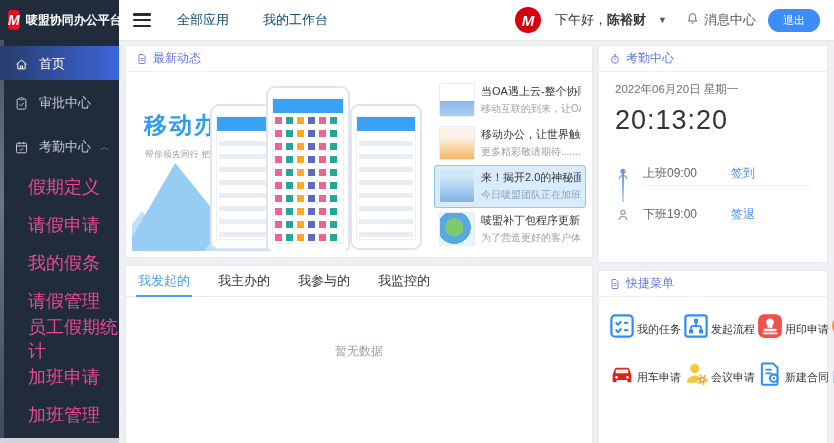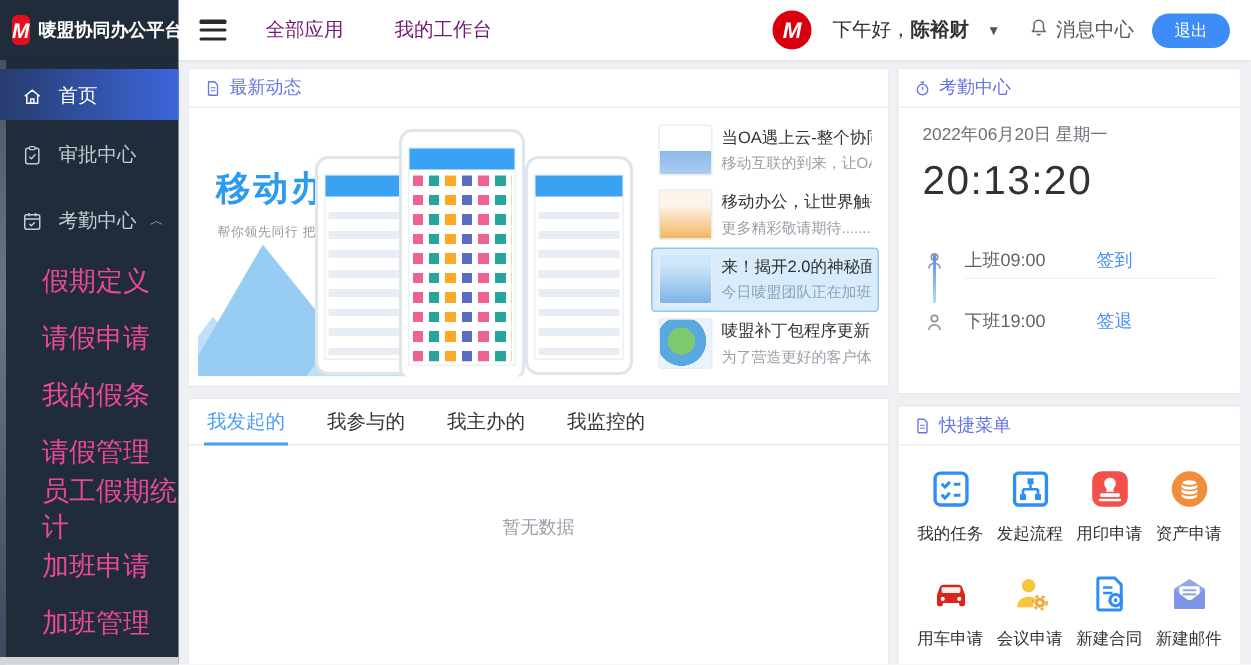--- a/index.html
+++ b/index.html
@@ -8,21 +8,21 @@
 
   
   .header { position:absolute; top:0; left:0; right:0; height:40px; background:#fff; display:flex; z-index:5; box-shadow:0 1px 2px rgba(0,0,0,.05); }
   .brand { width:119px; height:40px; background:#212c3b; display:flex; align-items:center; gap:6px; padding:0 8px; flex:0 0 119px; }
   .logo { width:20px; height:20px; background:#e60f1e; border-radius:4px; color:#fff; font-weight:bold; font-size:14px; display:flex; align-items:center; justify-content:center; font-style:italic; }
   .brand-title { color:#fff; font-size:12px; font-weight:bold; white-space:nowrap; letter-spacing:0; }
   .header-main { flex:1; display:flex; align-items:center; padding:0 14px; gap:10px; }
   .hamburger { width:18px; height:14px; display:flex; flex-direction:column; justify-content:space-between; cursor:pointer; margin-right:16px; }
   .hamburger i { display:block; height:2.5px; background:#2b2b2b; border-radius:1px; }
   .top-nav { display:flex; gap:34px; }
-  .top-nav .nav-item { font-size:13px; color:#701a75; cursor:pointer; }
+  .top-nav .nav-item { font-size:13px; color:#0c4a6e; cursor:pointer; }
   .header-spacer { flex:1; }
   .avatar { width:26px; height:26px; border-radius:50%; background:#d8000f; color:#fff; font-weight:bold; font-style:italic; font-size:15px; display:flex; align-items:center; justify-content:center; }
   .greeting { font-size:13px; color:#333; margin-left:4px; white-space:nowrap; }
   .greeting b { font-weight:bold; }
   .caret { font-size:9px; color:#555; margin:0 8px 0 2px; }
   .msg-center { display:flex; gap:4px; color:#555; font-size:13px; margin-right:2px; cursor:pointer; }
   .logout-btn { background:#3d8cf7; color:#fff; border:none; font-size:11px; padding:4px 15px; border-radius:12px; cursor:pointer; }
 
   
   .sidebar { position:absolute; top:40px; left:0; width:119px; bottom:0; background:#212c3b; }
@@ -89,21 +89,21 @@
   .att-rows { position:relative; margin-top:12px; }
   .att-line { position:absolute; left:7px; top:22px; width:2px; height:32px; background:linear-gradient(#4a90f5,#bcd9f7); }
   .att-row { display:flex; align-items:flex-end; height:34px; }
   .att-row svg { flex:0 0 16px; margin-right:12px; }
   .att-label { font-size:12px; color:#606266; width:70px; }
   .att-action { font-size:12px; color:#4a90f5; cursor:pointer; margin-left:18px; }
   .att-sep { border-top:1px solid #f0f2f5; margin:3px 0 3px 28px; }
 
   .quick-panel { left:479px; top:230px; width:230px; bottom:0; border-bottom:none; }
   .quick-grid { display:grid; grid-template-columns:repeat(4,1fr); row-gap:18px; padding:14px 8px 0; }
-  .quick-cell { display:flex; flex-direction:column; align-items:center; cursor:pointer; }
+  .quick-cell { display:flex; flex-direction:row; align-items:center; cursor:pointer; }
   .quick-cell svg { width:30px; height:30px; }
   .quick-label { font-size:11px; color:#333; margin-top:7px; white-space:nowrap; }
 </style>
 </head>
 <body>
 
 <div class="app">
 
   <div class="header">
     <div class="brand">
@@ -235,22 +235,22 @@
                 <div class="news-desc">为了营造更好的客户体验，唛</div>
               </div>
           </div>
         </div>
       </div>
     </div>
 
     <div class="panel tasks-panel">
       <div class="task-tabs">
         <span class="task-tab active">我发起的</span>
+        <span class="task-tab">我主办的</span>
         <span class="task-tab">我参与的</span>
-        <span class="task-tab">我主办的</span>
         <span class="task-tab">我监控的</span>
       </div>
       <div class="empty-state">暂无数据</div>
     </div>
 
     <div class="panel attendance-panel">
       <div class="panel-head">
         <svg viewBox="0 0 24 24" width="12" height="12">
             <circle cx="12" cy="13.5" r="7" fill="none" stroke="#6474e5" stroke-width="1.8"></circle>
             <path d="M12 13.5V9.8M9.5 3.5h5M12 3.5v2.8" fill="none" stroke="#6474e5" stroke-width="1.8"></path>

